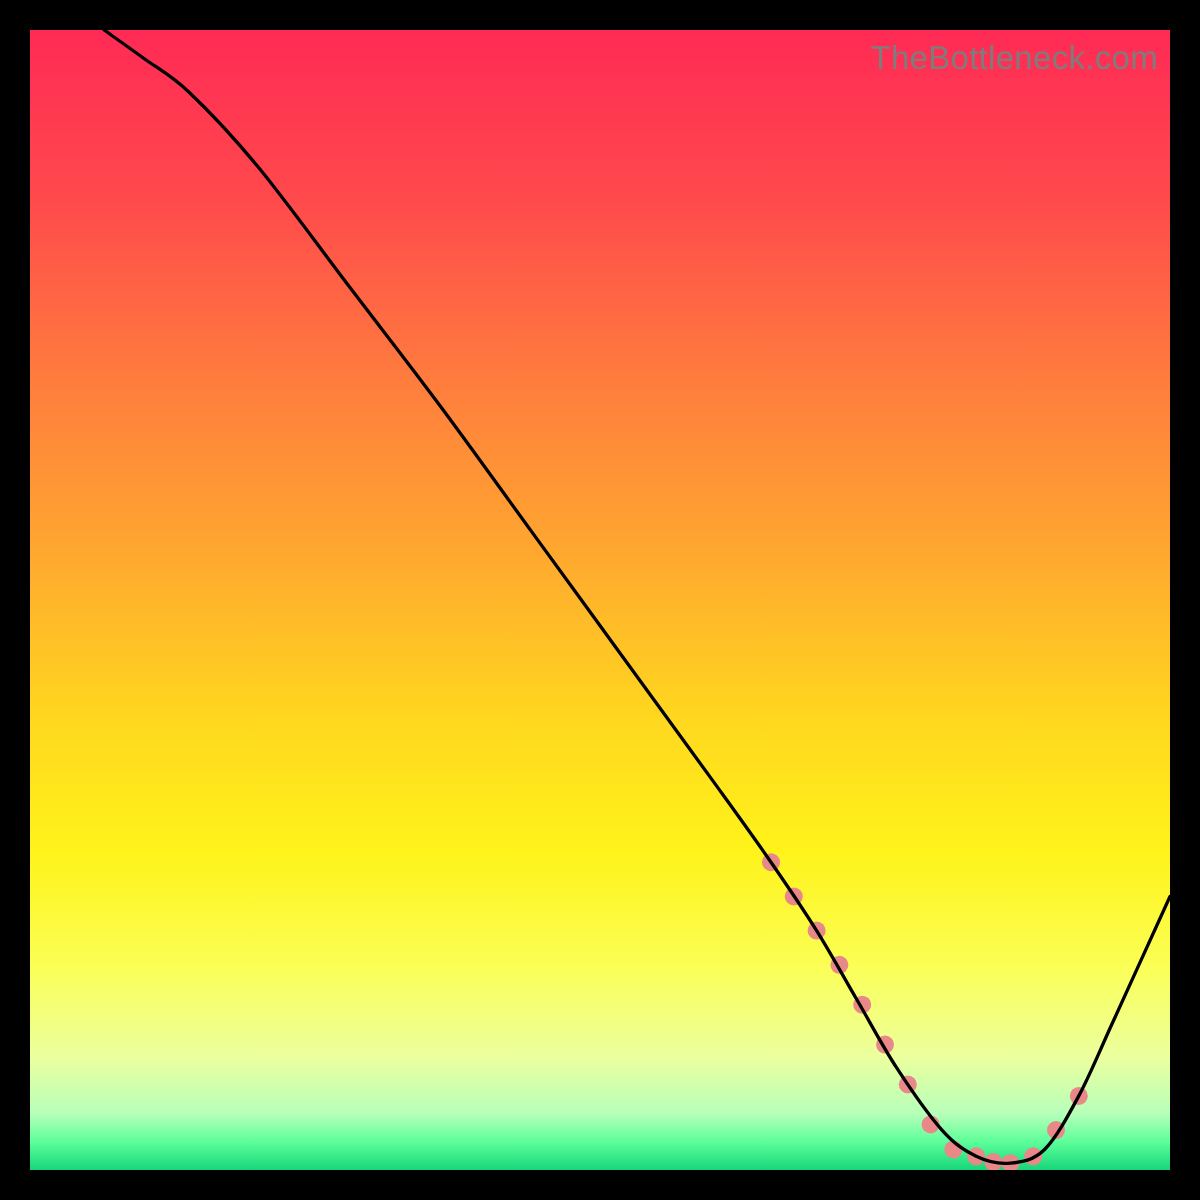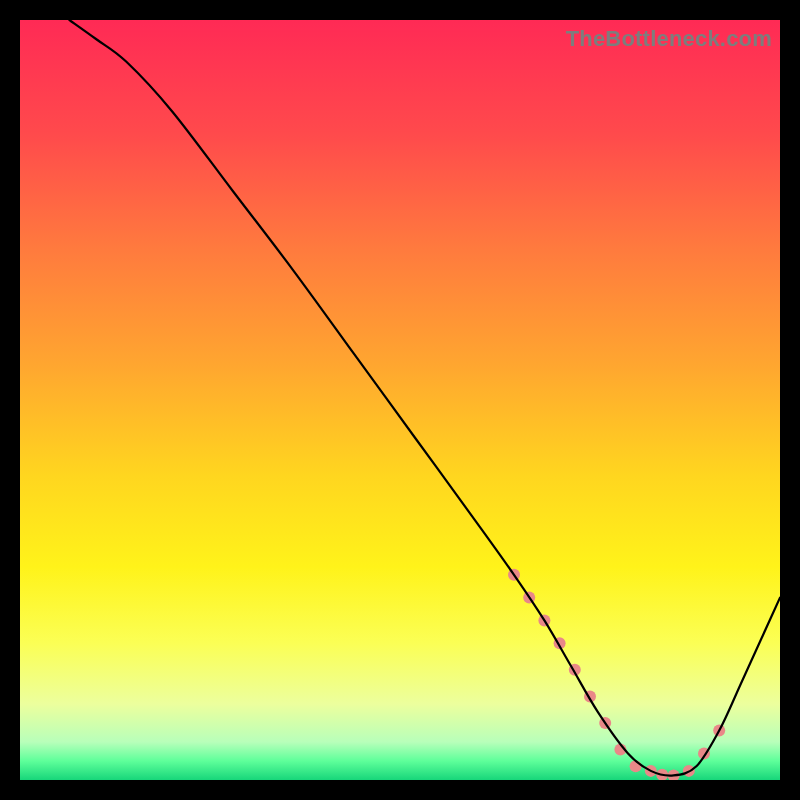--- a/index.html
+++ b/index.html
@@ -25,21 +25,21 @@
     top: 0;
     width: 760px;
     height: 760px;
   }
   .attribution {
     position: absolute;
     top: 6px;
     right: 8px;
     color: #7d7d7d;
     font-size: 22px;
-    font-weight: 700;
+    font-weight: 400;
     letter-spacing: 0.2px;
     z-index: 10;
   }
   svg { display: block; }
 </style>
 </head>
 <body>
 
 <div class="frame">
 

